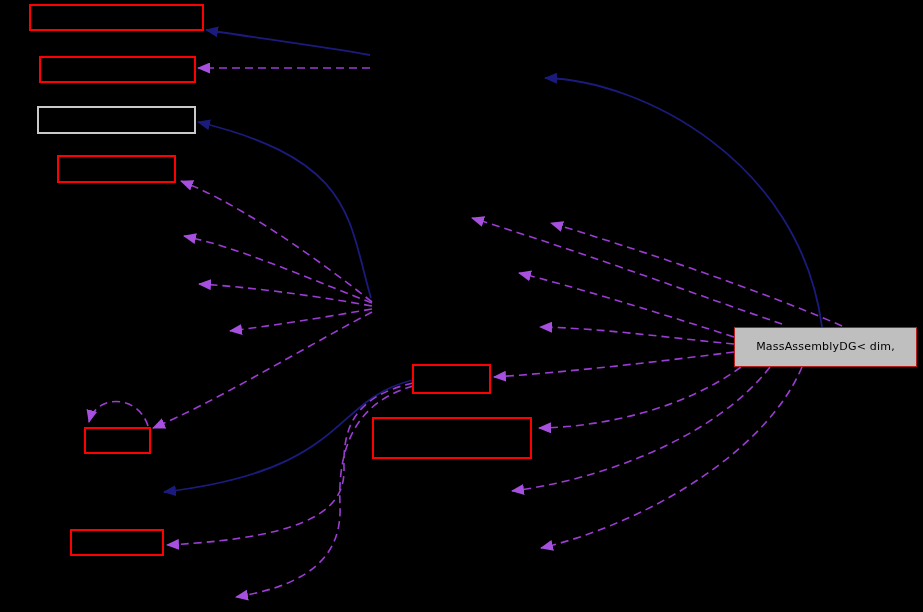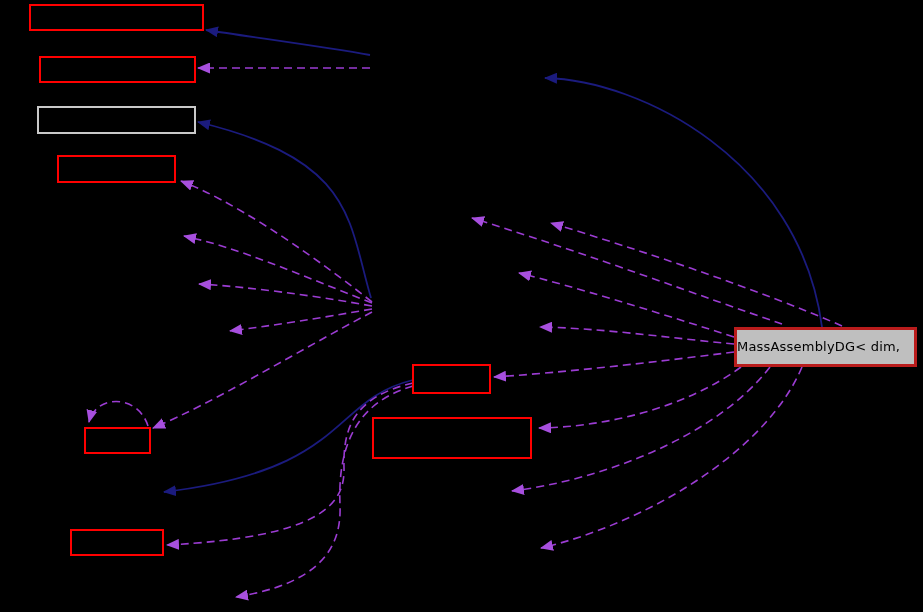--- a/index.html
+++ b/index.html
@@ -15,25 +15,25 @@
     position: relative;
     width: 923px;
     height: 612px;
     background: #000000;
   }
   svg { position: absolute; left: 0; top: 0; }
   .focus-node {
     position: absolute;
     box-sizing: border-box;
     background: #bfbfbf;
-    border: 3px solid #b91c1c;
+    border: 1px solid #b91c1c;
     color: #000000;
-    font-size: 13px;
+    font-size: 11px;
     line-height: 16px;
-    text-align: left;
+    text-align: center;
     display: flex;
     flex-direction: column;
     justify-content: center;
     letter-spacing: 0.2px;
   }
   .focus-node span { display: block; white-space: nowrap; }
 </style>
 </head>
 <body>
 

